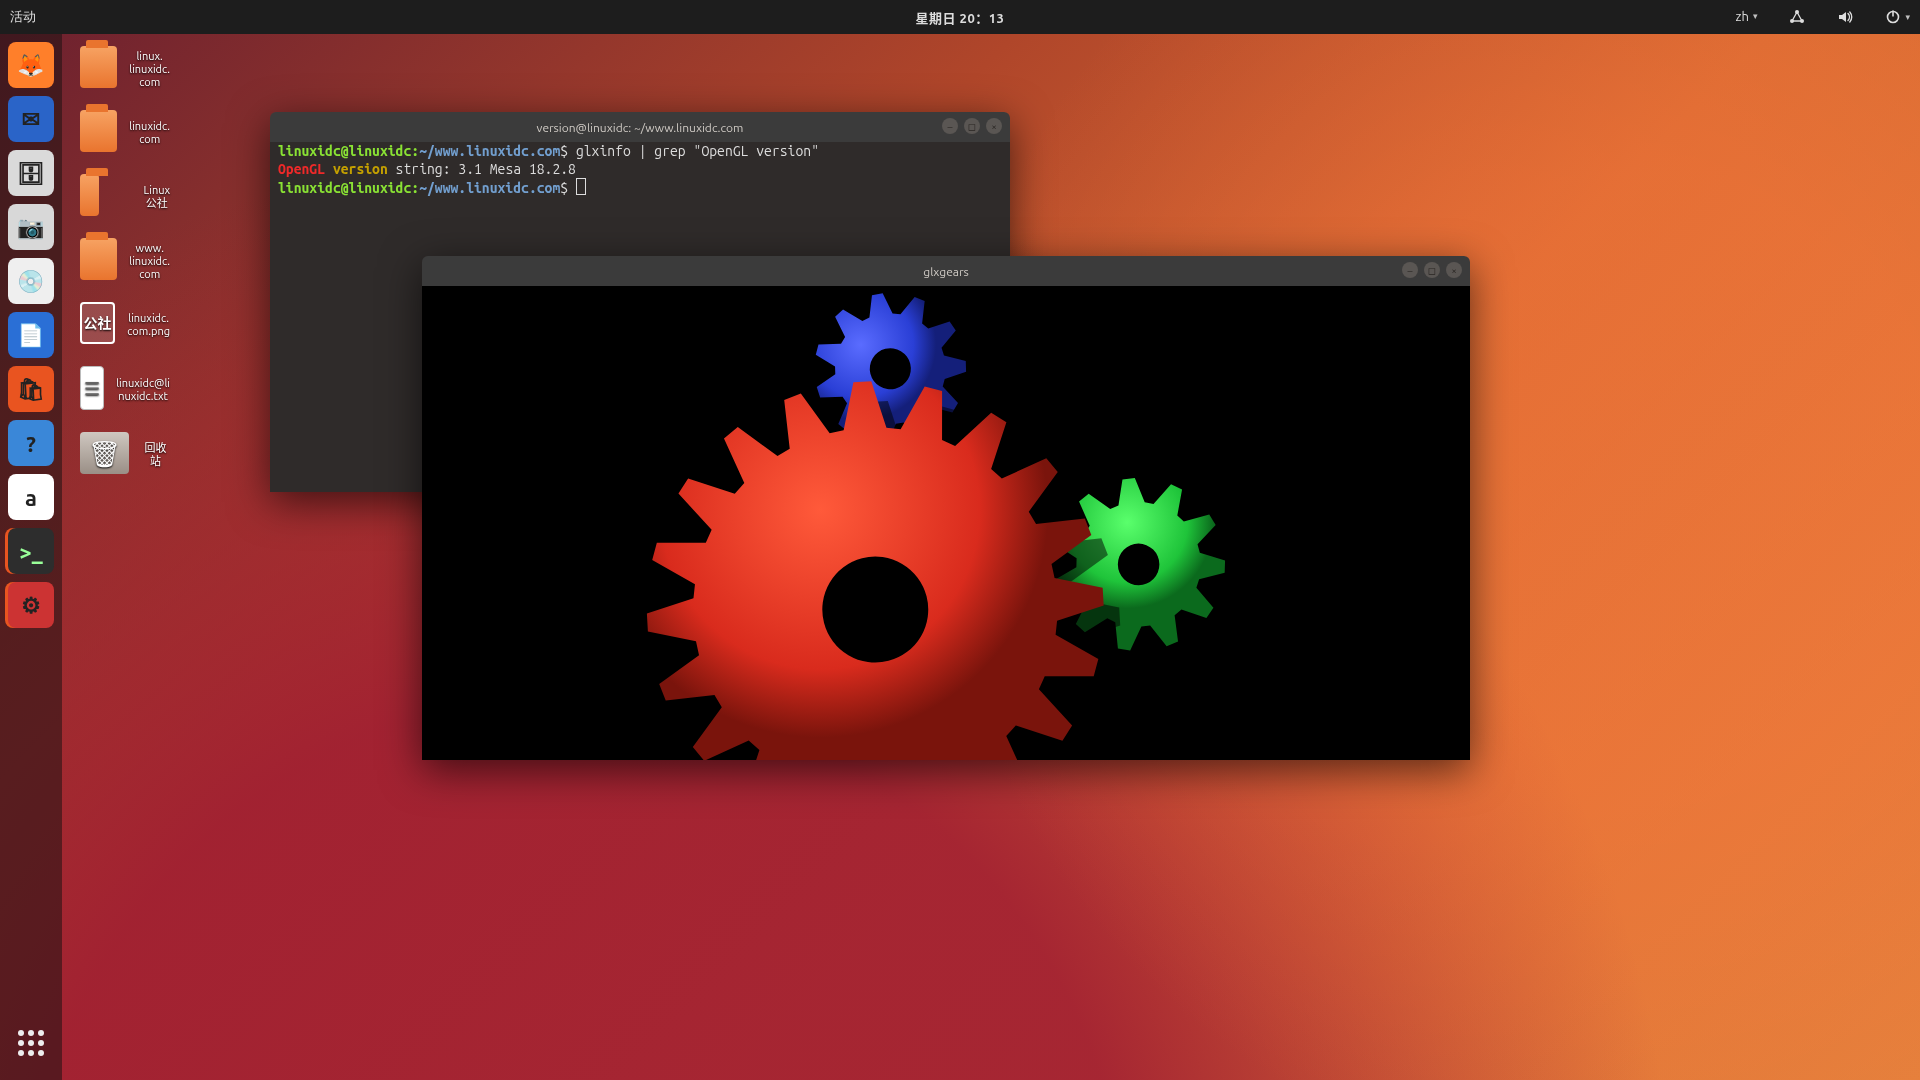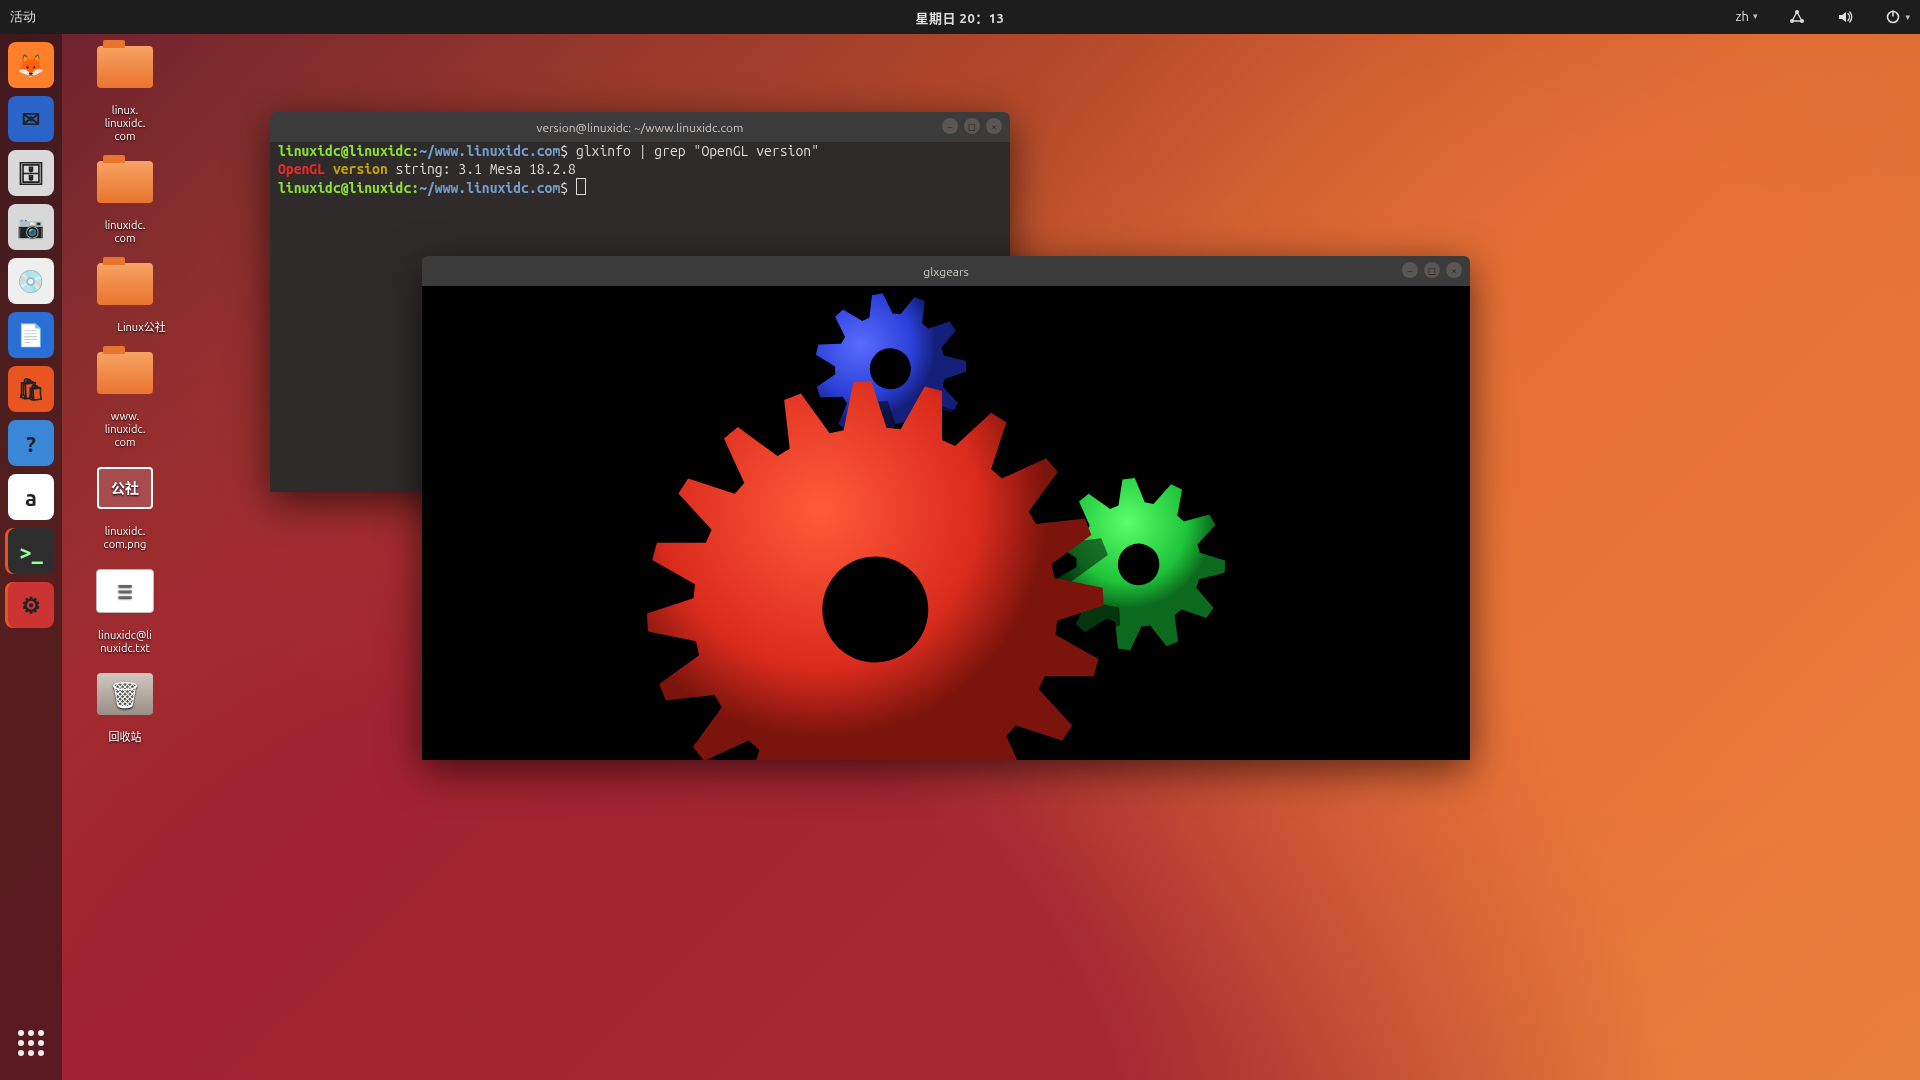--- a/index.html
+++ b/index.html
@@ -18,21 +18,21 @@
   .tri{font-size:9px;margin-left:4px;opacity:.85;}
   
   .dock{position:absolute;top:34px;left:0;bottom:0;width:62px;background:rgba(30,18,18,.55);z-index:5;display:flex;flex-direction:column;align-items:center;padding-top:8px;gap:8px;}
   .dock .dock-item{width:46px;height:46px;border-radius:8px;display:flex;align-items:center;justify-content:center;font-size:22px;color:#222;}
   .dock .dock-item.running{box-shadow:-3px 0 0 #e95420;}
   .apps-btn{margin-top:auto;margin-bottom:14px;width:46px;height:46px;display:flex;align-items:center;justify-content:center;}
   .apps-btn .grid{display:grid;grid-template-columns:repeat(3,6px);grid-template-rows:repeat(3,6px);gap:4px;}
   .apps-btn .grid span{background:#eee;width:6px;height:6px;border-radius:50%;}
   
   .desktop-icons{position:absolute;top:46px;left:80px;display:flex;flex-direction:column;gap:18px;z-index:2;}
-  .dicon{width:90px;display:flex;flex-direction:column;align-items:center;text-align:center;color:#fff;font-size:11px;line-height:13px;text-shadow:0 1px 2px #000;gap:12px;}
+  .dicon{width:90px;display:flex;flex-direction:row;align-items:center;text-align:center;color:#fff;font-size:11px;line-height:13px;text-shadow:0 1px 2px #000;gap:12px;}
   .dicon.selected .ibox{outline:2px solid #fff;outline-offset:-2px;background:rgba(255,255,255,.15);}
   .ibox{width:56px;height:42px;border-radius:4px;margin-bottom:4px;display:flex;align-items:center;justify-content:center;font-size:18px;}
   .folder{background:linear-gradient(#f7a363,#e9742e);position:relative;}
   .folder:before{content:"";position:absolute;top:-6px;left:6px;width:22px;height:8px;border-radius:2px 2px 0 0;background:#e9742e;}
   .imgfile{background:linear-gradient(#2a6fd6,#1e4ea0);color:#fff;}
   .txtfile{background:#fff;border:1px solid #bbb;color:#666;}
   .trash{background:linear-gradient(#cfc7c0,#9a8f86);}
   
   .win{position:absolute;border-radius:6px 6px 0 0;box-shadow:0 10px 40px rgba(0,0,0,.6);overflow:hidden;z-index:20;}
   .titlebar{height:30px;background:#3b3b3b;color:#cfcac4;display:flex;align-items:center;justify-content:center;position:relative;font-size:12px;}

